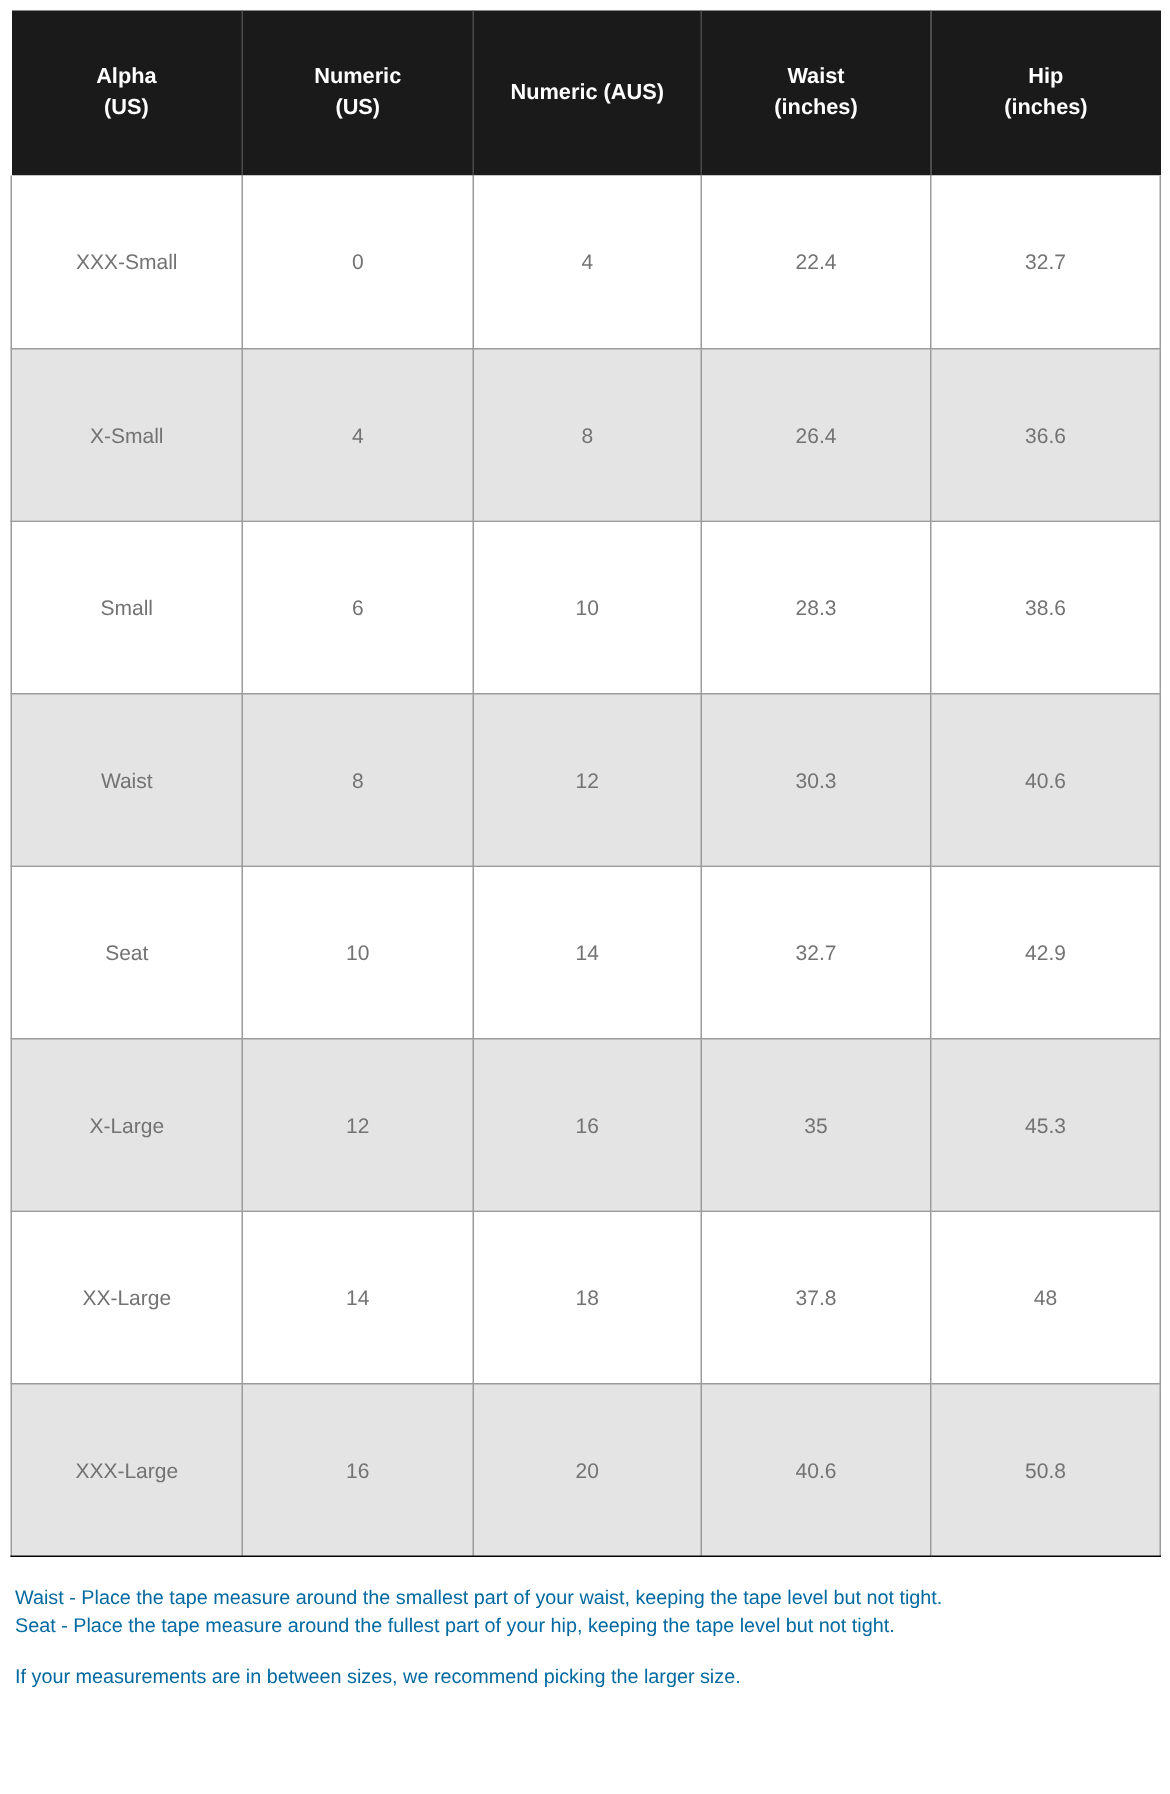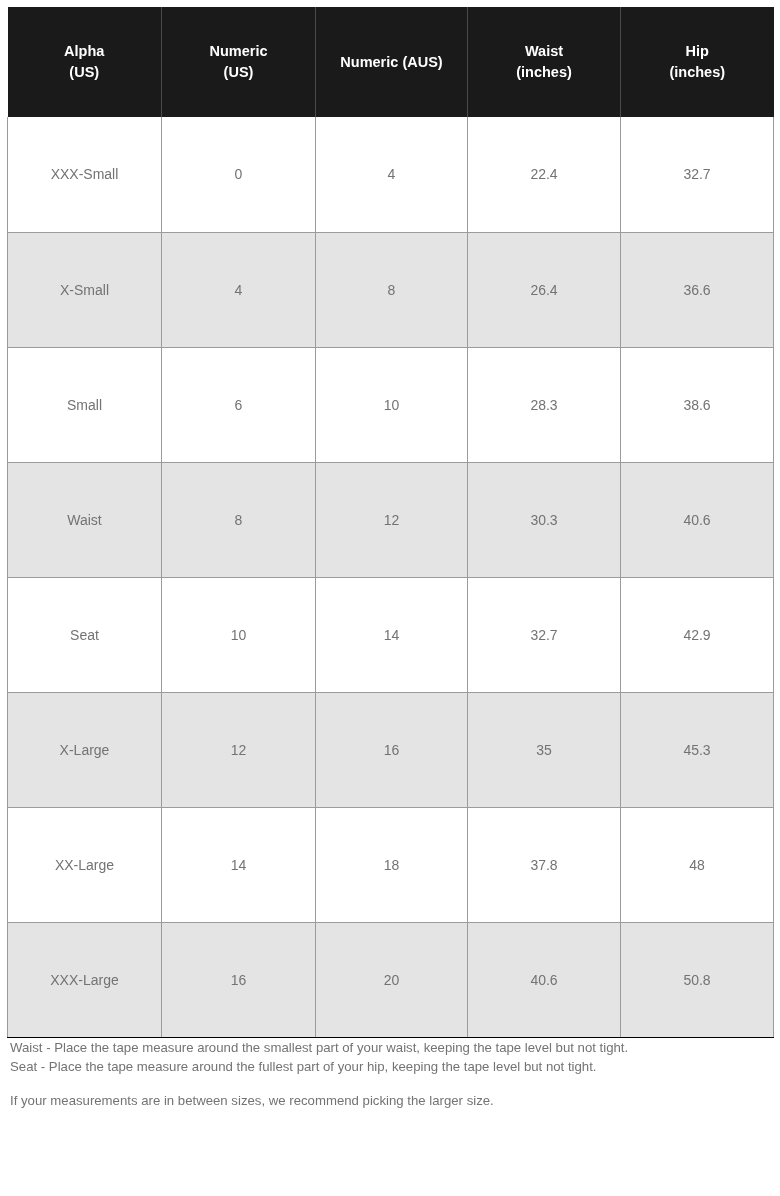--- a/index.html
+++ b/index.html
@@ -61,24 +61,25 @@
     border-top: none;
     box-sizing: border-box;
     padding: 0 4px;
   }
   tbody tr td:first-child { border-left: 1px solid #9b9b9b; }
   tbody tr:nth-child(odd) td { background: #ffffff; }
   tbody tr:nth-child(even) td { background: #e4e4e4; }
   tbody tr:last-child td { border-bottom: 1px solid #000000; }
 
   .notes {
+    margin-top: 17px;
     padding-left: 3px;
     font-size: 13.2px;
     line-height: 1.48;
-    color: #737373;
+    color: #0369a1;
   }
   .notes .note-line { display: block; white-space: nowrap; }
   .notes .note-spacer { display: block; height: 14px; }
 </style>
 </head>
 <body>
 
 <div class="page">
 
   <table class="size-chart">

